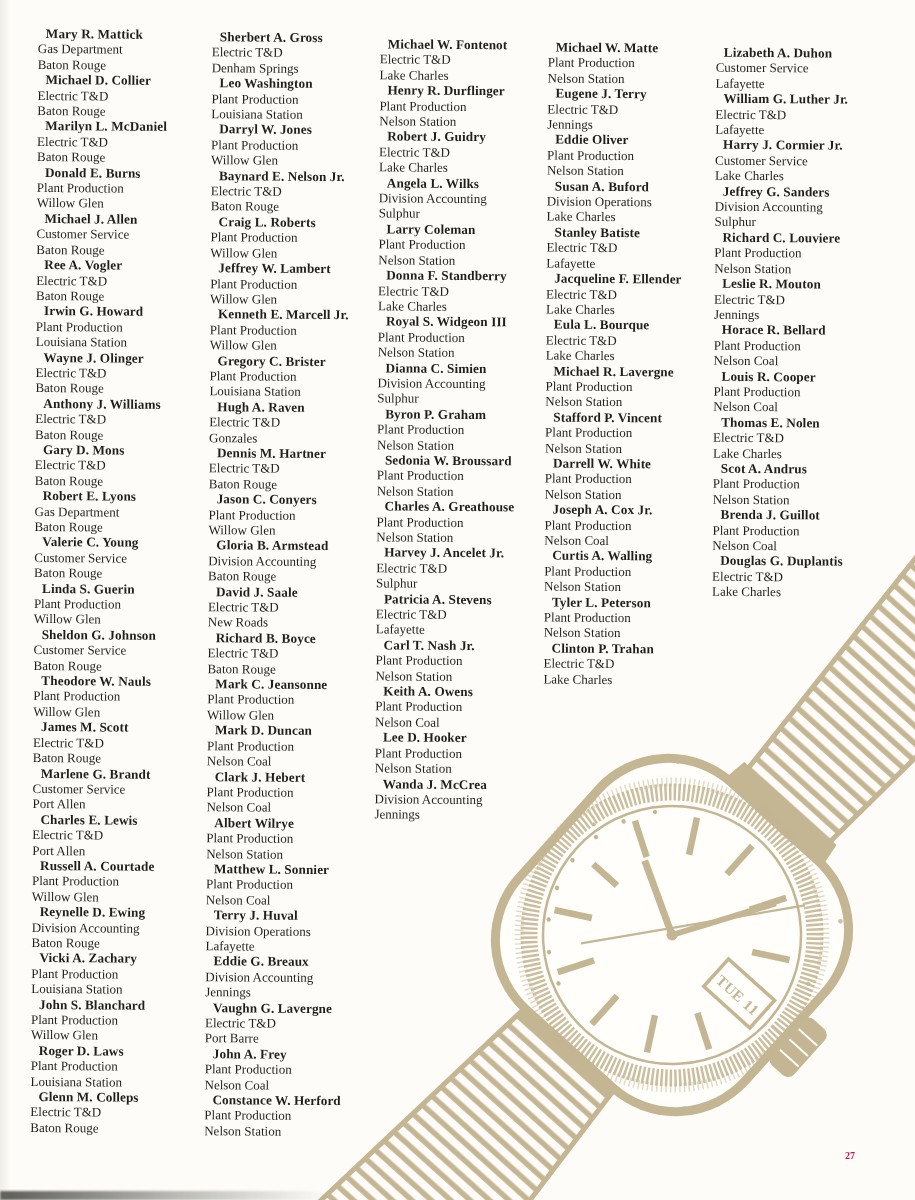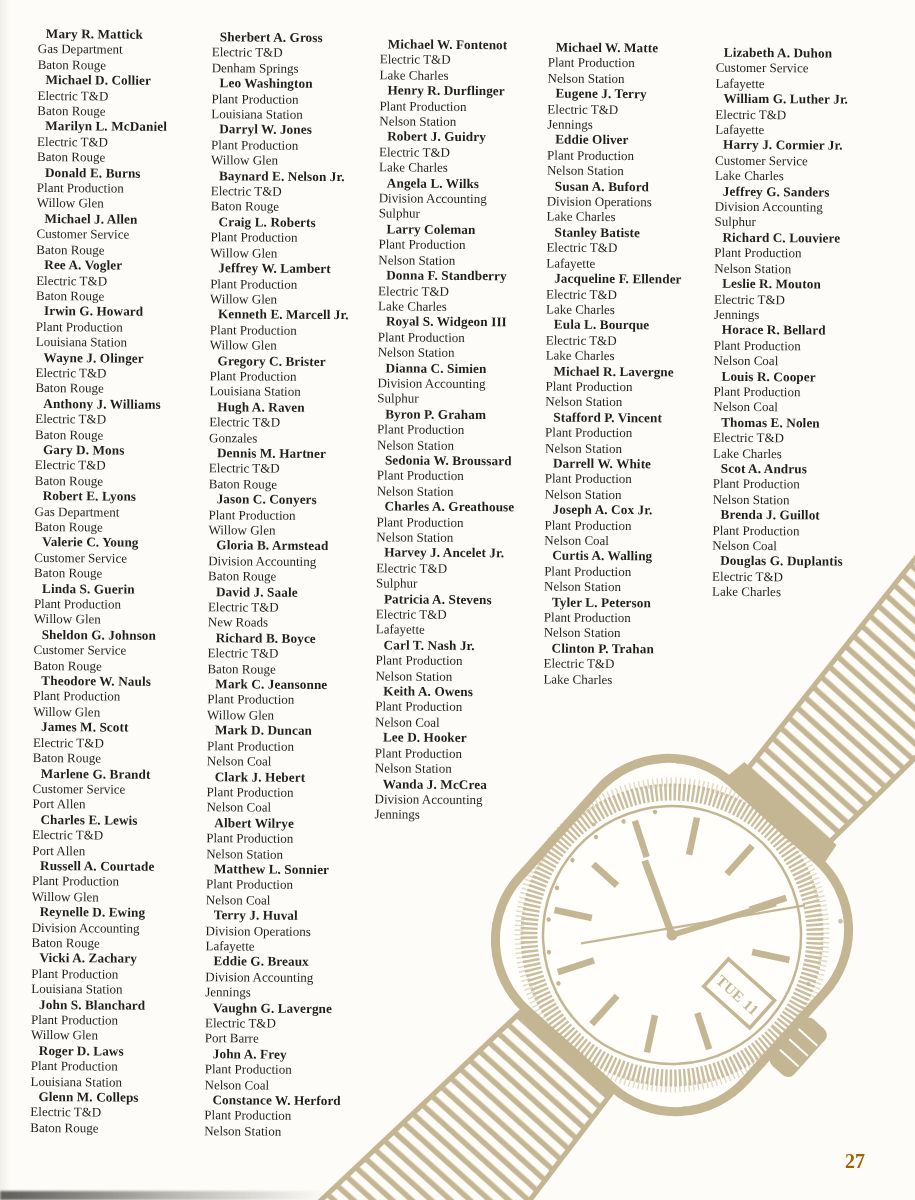--- a/index.html
+++ b/index.html
@@ -27,22 +27,22 @@
   }
   .entry .dept,.entry .loc{
     font-size:13px;
     line-height:15.4px;
     white-space:nowrap;
   }
   .page-number{
     position:absolute;
     left:845px;top:1150px;
     font-weight:700;
-    font-size:20px;
-    color:#a16207;
+    font-size:10px;
+    color:#be185d;
   }
   .watch-svg{
     position:absolute;left:0;top:0;
     pointer-events:none;
   }
   .edge-smear{
     position:absolute;left:0;bottom:0;
     width:330px;height:9px;
     background:linear-gradient(to right, rgba(52,52,48,.8), rgba(70,70,64,.35) 55%, rgba(70,70,64,0));
     filter:blur(1px);

